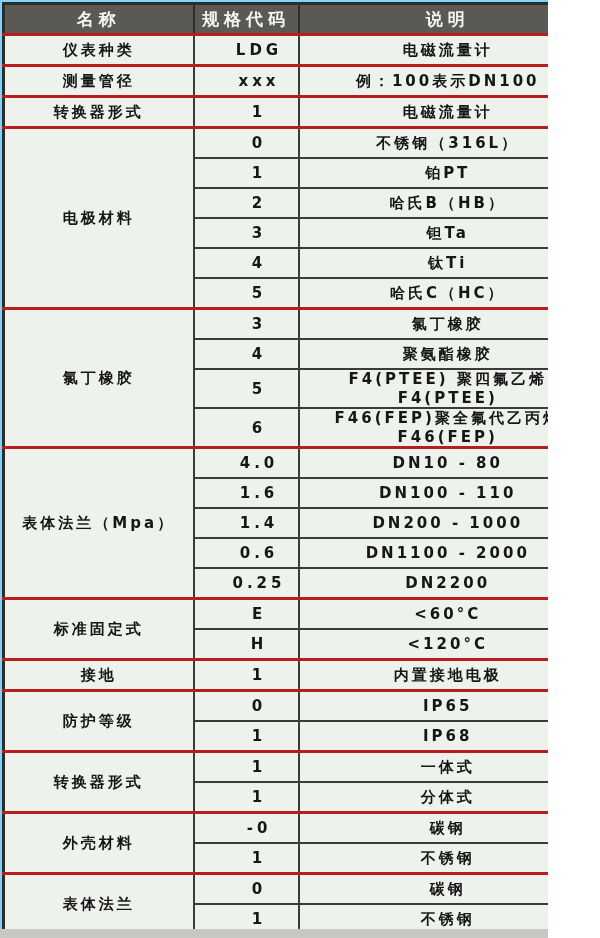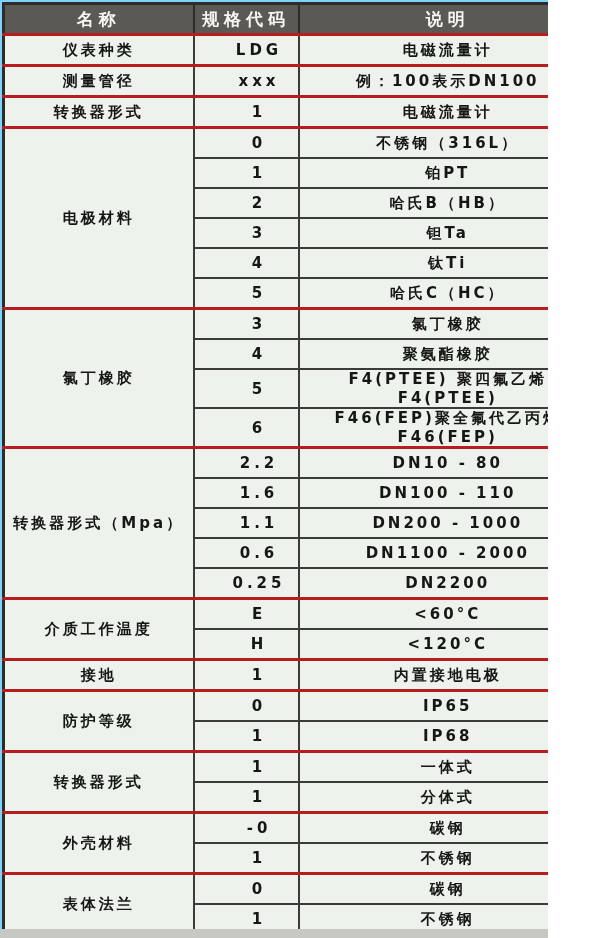--- a/index.html
+++ b/index.html
@@ -139,42 +139,42 @@
         </tr>
         <tr>
           <td class="code-cell">5</td>
           <td class="desc-cell">F4(PTEE) 聚四氟乙烯F4(PTEE)</td>
         </tr>
         <tr>
           <td class="code-cell">6</td>
           <td class="desc-cell">F46(FEP)聚全氟代乙丙烯F46(FEP)</td>
         </tr>
         <tr class="group-start">
-          <td class="name-cell" rowspan="5">转换器形式（Mpa）</td>
-          <td class="code-cell">2.2</td>
+          <td class="name-cell" rowspan="5">表体法兰（Mpa）</td>
+          <td class="code-cell">4.0</td>
           <td class="desc-cell">DN10 - 80</td>
         </tr>
         <tr>
           <td class="code-cell">1.6</td>
           <td class="desc-cell">DN100 - 110</td>
         </tr>
         <tr>
-          <td class="code-cell">1.1</td>
+          <td class="code-cell">1.4</td>
           <td class="desc-cell">DN200 - 1000</td>
         </tr>
         <tr>
           <td class="code-cell">0.6</td>
           <td class="desc-cell">DN1100 - 2000</td>
         </tr>
         <tr>
           <td class="code-cell">0.25</td>
           <td class="desc-cell">DN2200</td>
         </tr>
         <tr class="group-start">
-          <td class="name-cell" rowspan="2">介质工作温度</td>
+          <td class="name-cell" rowspan="2">标准固定式</td>
           <td class="code-cell">E</td>
           <td class="desc-cell">&lt;60°C</td>
         </tr>
         <tr>
           <td class="code-cell">H</td>
           <td class="desc-cell">&lt;120°C</td>
         </tr>
         <tr class="group-start">
           <td class="name-cell" rowspan="1">接地</td>
           <td class="code-cell">1</td>

